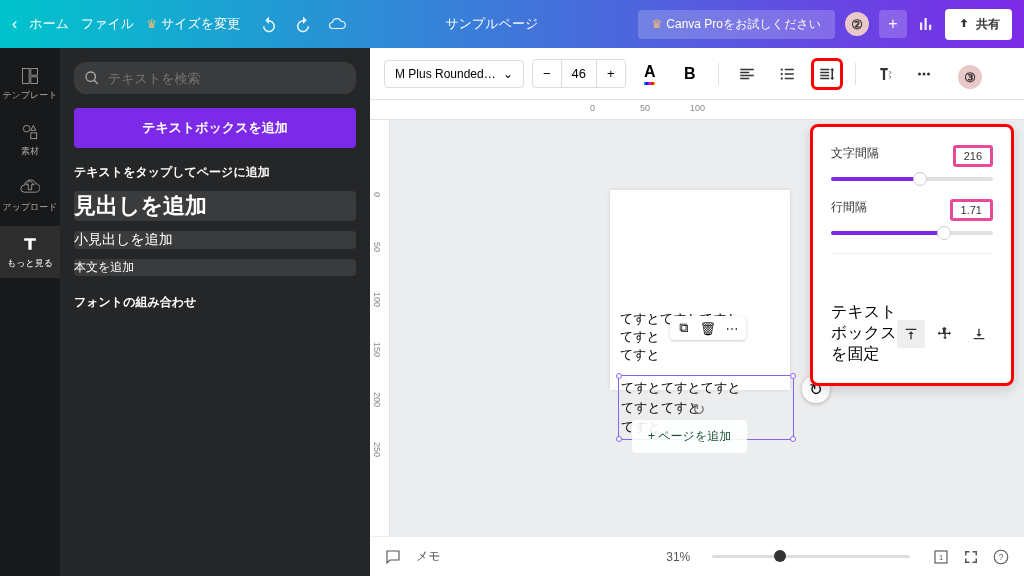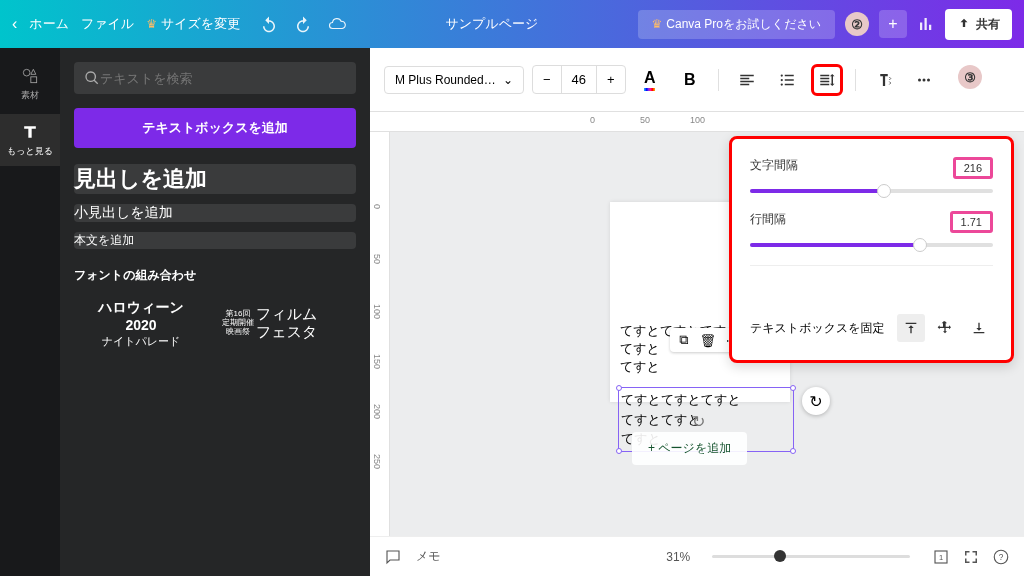--- a/index.html
+++ b/index.html
@@ -20,37 +20,37 @@
     .share-btn { background: white; color: #333; padding: 7px 12px; border-radius: 4px; font-size: 12px; font-weight: 600; display: flex; align-items: center; gap: 5px; cursor: pointer; }
     
     .main { display: flex; height: calc(576px - 48px); }
     
     .rail { width: 60px; background: #18191b; display: flex; flex-direction: column; align-items: center; padding-top: 10px; gap: 4px; }
     .rail-item { color: #a7a7a7; display: flex; flex-direction: column; align-items: center; gap: 3px; font-size: 9px; padding: 8px 0; width: 100%; cursor: pointer; }
     .rail-item.active { color: white; background: #2d2d2d; }
     .rail-icon { width: 20px; height: 20px; fill: currentColor; }
     
     .panel { width: 310px; background: #252627; color: white; padding: 14px; overflow-y: auto; }
-    .search-box { background: #3a3b3c; border-radius: 4px; padding: 8px 10px; display: flex; align-items: center; margin-bottom: 14px; }
+    .search-box { background: #3a3b3c; border-radius: 12px; padding: 8px 10px; display: flex; align-items: center; gap: 8px; margin-bottom: 14px; }
     .search-box input { background: none; border: none; color: #aaa; font-size: 13px; flex: 1; outline: none; }
     .add-textbox { background: #7d2ae8; color: white; text-align: center; padding: 11px; border-radius: 4px; font-size: 13px; font-weight: 600; margin-bottom: 16px; cursor: pointer; }
     .section-label { font-size: 12px; font-weight: 600; margin-bottom: 10px; }
     .heading-item { background: #3a3b3c; border-radius: 4px; margin-bottom: 10px; cursor: pointer; }
     .h1 { font-size: 22px; font-weight: 700; }
     .h2 { font-size: 14px; font-weight: 500; }
     .h3 { font-size: 12px; font-weight: 400; }
     .font-combo-label { font-size: 12px; font-weight: 600; margin: 18px 0 14px; }
     .combos { display: flex; gap: 14px; }
     .combo { flex: 1; color: white; font-size: 14px; text-align: center; line-height: 1.3; }
     .combo2 { font-size: 11px; display: flex; gap: 2px; align-items: center; }
     .combo2-left { font-size: 8px; line-height: 1.1; }
     .combo2-right { font-size: 15px; line-height: 1.2; }
     
     .canvas-area { flex: 1; background: #ecedee; position: relative; display: flex; flex-direction: column; }
-    .toolbar { height: 64px; background: white; border-bottom: 1px solid #e0e0e0; display: flex; align-items: center; padding: 0 14px; gap: 8px; }
+    .toolbar { height: 52px; background: white; border-bottom: 1px solid #e0e0e0; display: flex; align-items: center; padding: 0 14px; gap: 8px; }
     .font-select { border: 1px solid #ddd; border-radius: 4px; padding: 6px 10px; display: flex; align-items: center; gap: 6px; font-size: 12px; cursor: pointer; width: 140px; }
     .font-select span:first-child { flex: 1; overflow: hidden; text-overflow: ellipsis; white-space: nowrap; }
     .size-group { display: flex; border: 1px solid #ddd; border-radius: 4px; overflow: hidden; }
     .size-group > * { padding: 6px 10px; font-size: 13px; cursor: pointer; }
     .size-group .mid { border-left: 1px solid #ddd; border-right: 1px solid #ddd; min-width: 36px; text-align: center; }
     .tbtn { width: 32px; height: 32px; display: flex; align-items: center; justify-content: center; cursor: pointer; border-radius: 3px; }
     .tbtn svg { width: 18px; height: 18px; fill: #333; }
     .color-a { font-weight: 700; font-size: 16px; border-bottom: 3px solid; border-image: linear-gradient(90deg,#00BFFF,#1E90FF,#0000FF,#8A2BE2,#FF1493,#FF0000,#FF8C00,#FFD700) 1; padding-bottom: 1px; }
     .sep { width: 1px; height: 22px; background: #e0e0e0; margin: 0 4px; }
     .spacing-btn { border: 3px solid #f00; border-radius: 6px; padding: 2px; }
@@ -66,29 +66,29 @@
     
     .text-block1 { position: absolute; left: 10px; top: 120px; font-size: 13px; line-height: 1.4; }
     .floating-tools { position: absolute; left: 60px; top: 126px; display: flex; gap: 4px; background: white; padding: 2px 4px; border-radius: 4px; box-shadow: 0 1px 3px rgba(0,0,0,0.2); z-index: 2; }
     .floating-tools div { width: 20px; height: 20px; display: flex; align-items: center; justify-content: center; font-size: 13px; cursor: pointer; }
     .text-block2 { position: absolute; left: 8px; top: 185px; border: 1px solid #8663f5; padding: 2px; font-size: 13px; line-height: 1.5; width: 176px; }
     .handle { position: absolute; width: 6px; height: 6px; background: white; border: 1px solid #8663f5; border-radius: 50%; }
     .rotate-btn { position: absolute; right: -40px; top: 185px; width: 28px; height: 28px; background: white; border-radius: 50%; box-shadow: 0 1px 4px rgba(0,0,0,0.25); display: flex; align-items: center; justify-content: center; cursor: pointer; }
     .add-page { position: absolute; left: 242px; top: 300px; background: rgba(255,255,255,0.9); padding: 8px 16px; border-radius: 4px; font-size: 12px; color: #14532d; cursor: pointer; display: flex; align-items: center; gap: 6px; }
     .refresh-icon { position: absolute; left: 302px; top: 280px; width: 20px; height: 20px; cursor: pointer; color: #777; }
     
-    .spacing-popover { position: absolute; top: 4px; right: 10px; width: 285px; background: white; border: 3px solid #f00; border-radius: 8px; box-shadow: 0 4px 12px rgba(0,0,0,0.15); padding: 18px; z-index: 10; }
+    .spacing-popover { position: absolute; top: 4px; right: 10px; width: 204px; background: white; border: 3px solid #f00; border-radius: 8px; box-shadow: 0 4px 12px rgba(0,0,0,0.15); padding: 18px; z-index: 10; }
     .pop-row { margin-bottom: 18px; }
     .pop-label { display: flex; justify-content: space-between; font-size: 12px; color: #333; margin-bottom: 10px; }
     .pop-val { border: 3px solid #ec4899; border-radius: 3px; padding: 2px 8px; font-size: 11px; min-width: 36px; text-align: center; }
     .slider { height: 4px; background: #e0e0e0; border-radius: 2px; position: relative; cursor: pointer; }
     .slider-fill { height: 100%; background: #7d2ae8; border-radius: 2px; }
     .slider-thumb { position: absolute; top: -5px; width: 14px; height: 14px; background: white; border: 1px solid #ccc; border-radius: 50%; transform: translateX(-50%); }
     .pop-divider { height: 1px; background: #eee; margin: 14px 0; }
-    .anchor-row { display: flex; justify-content: space-between; align-items: center; font-size: 12px; margin-top: 48px; }
+    .anchor-row { display: flex; justify-content: space-between; align-items: center; font-size: 16px; margin-top: 48px; }
     .anchor-btns { display: flex; gap: 6px; }
     .anchor-btn { width: 28px; height: 28px; border-radius: 3px; display: flex; align-items: center; justify-content: center; cursor: pointer; }
     .anchor-btn.active { background: #eee; }
     .anchor-btn svg { width: 16px; height: 16px; fill: #333; }
     .callout3 { position: absolute; right: 42px; top: 17px; }
     
     .footer { position: absolute; bottom: 0; left: 370px; right: 0; height: 40px; background: white; border-top: 1px solid #eee; display: flex; align-items: center; padding: 0 14px; gap: 14px; font-size: 12px; color: #555; }
     .zoom-slider { flex: 1; height: 3px; background: #ddd; border-radius: 2px; position: relative; margin: 0 8px; max-width: 200px; }
     .zoom-thumb { position: absolute; left: 31%; top: -5px; width: 12px; height: 12px; background: #333; border-radius: 50%; }
     .footer-right { margin-left: auto; display: flex; gap: 12px; align-items: center; }
@@ -135,62 +135,61 @@
         </svg>
         <span>共有</span>
       </div>
   </div>
 </div>
 
 <div class="main">
   <div class="rail">
     <div class="rail-item">
         <svg class="rail-icon" viewBox="0 0 24 24">
+          <rect x="3" y="3" width="8" height="18" fill="none" stroke="currentColor"></rect>
+          <rect x="13" y="3" width="8" height="8" fill="none" stroke="currentColor"></rect>
+          <rect x="13" y="13" width="8" height="8" fill="none" stroke="currentColor"></rect>
+        </svg>
+        <span>テンプレート</span>
+      </div>
+    <div class="rail-item">
+        <svg class="rail-icon" viewBox="0 0 24 24">
           <circle cx="8" cy="8" r="4" fill="none" stroke="currentColor"></circle>
           <rect x="13" y="13" width="7" height="7" fill="none" stroke="currentColor"></rect>
           <path d="M16 4l3 6h-6z" fill="none" stroke="currentColor"></path>
         </svg>
         <span>素材</span>
+      </div>
+    <div class="rail-item">
+        <svg class="rail-icon" viewBox="0 0 24 24">
+          <path d="M12 3l5 5h-3v6h-4V8H7l5-5zm-7 14h14a5 5 0 000-10 7 7 0 00-13.5 1.5A4 4 0 005 17z" fill="none" stroke="currentColor"></path>
+        </svg>
+        <span>アップロード</span>
       </div>
     <div class="rail-item active">
         <svg class="rail-icon" viewBox="0 0 24 24">
           <path d="M5 5h14v3h-5v11h-4V8H5V5z" fill="currentColor"></path>
         </svg>
         <span>もっと見る</span>
       </div>
   </div>
 
   <div class="panel">
     <div class="search-box">
       <svg width="16" height="16" viewBox="0 0 24 24" fill="#aaa">
           <path d="M10 2a8 8 0 016.3 13l5 5-1.4 1.4-5-5A8 8 0 1110 2zm0 2a6 6 0 100 12 6 6 0 000-12z"></path>
         </svg>
       <input placeholder="テキストを検索" style="">
     </div>
     <div class="add-textbox">テキストボックスを追加</div>
+    <div class="section-label">テキストをタップしてページに追加</div>
     <div class="heading-item h1">見出しを追加</div>
     <div class="heading-item h2">小見出しを追加</div>
     <div class="heading-item h3">本文を追加</div>
     <div class="font-combo-label">フォントの組み合わせ</div>
-    <div class="combos">
-      <div class="combo">
-        <div style="font-weight:700">ハロウィーン</div>
-        <div style="font-weight:700">2020</div>
-        <div style="font-size:11px">ナイトパレード</div>
-      </div>
-      <div class="combo combo2">
-        <div class="combo2-left" style="white-space:pre-line">第16回
-定期開催
-映画祭</div>
-        <div>
-          <div class="combo2-right">フィルム</div>
-          <div class="combo2-right">フェスタ</div>
-        </div>
-      </div>
-    </div>
   </div>
 
   <div class="canvas-area">
     <div class="toolbar">
       <div class="font-select">
           <span>M Plus Rounded ...</span>
           <span>⌄</span>
         </div>
       <div class="size-group">
         <div>−</div>

